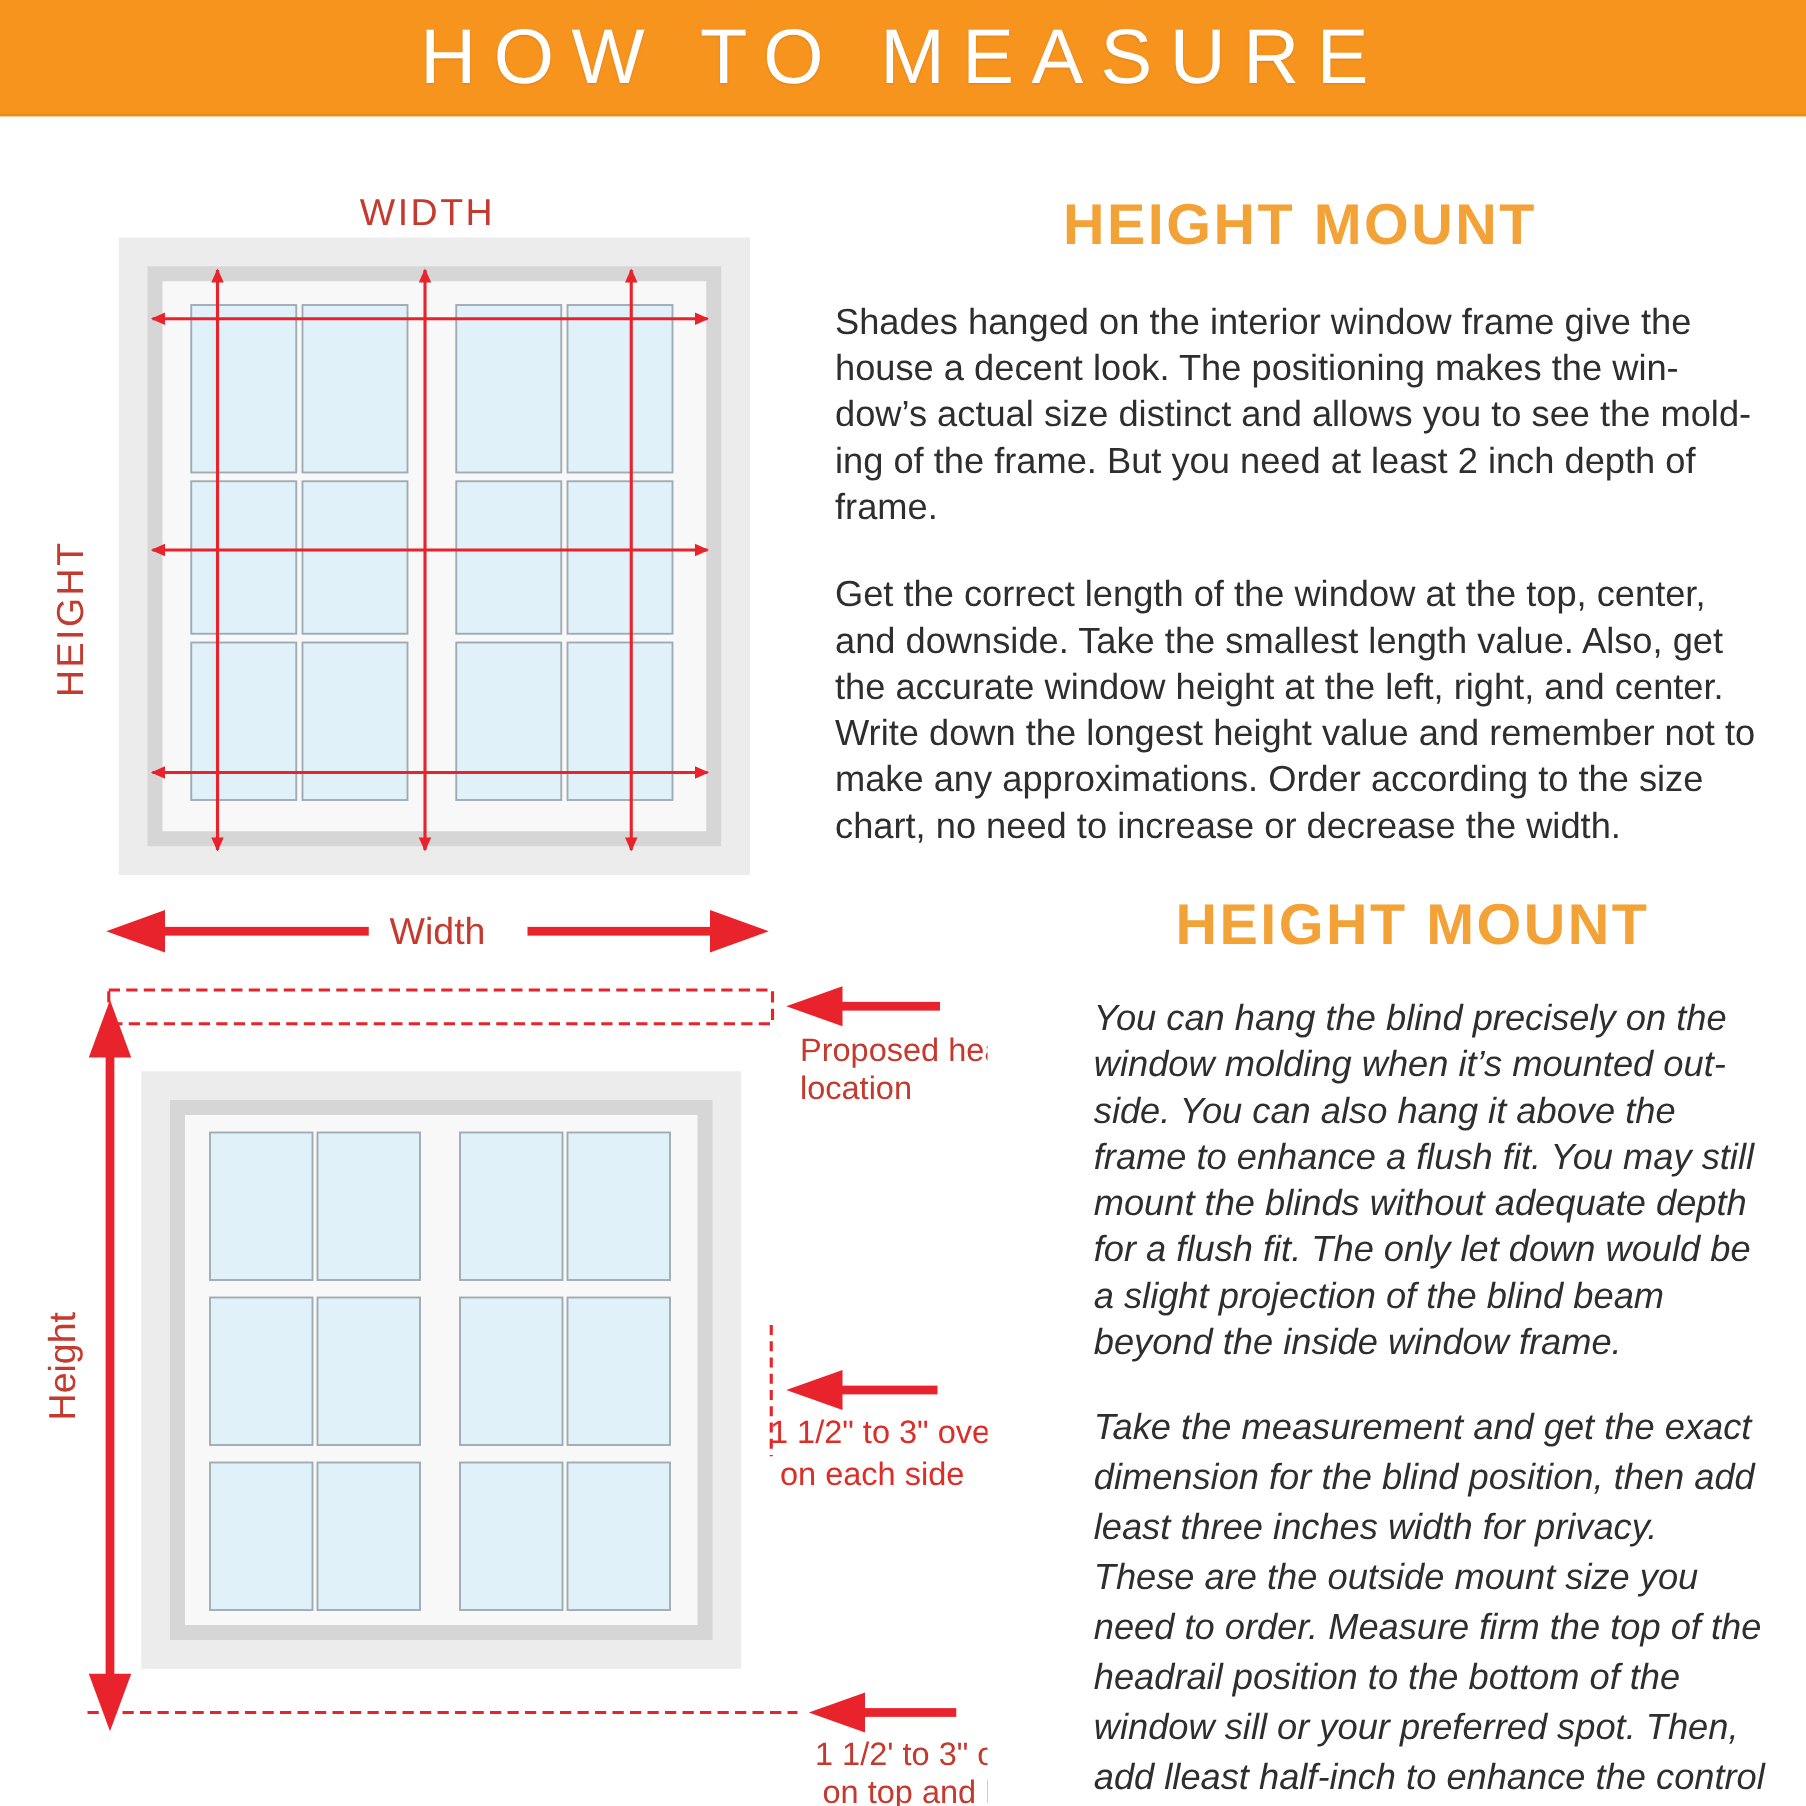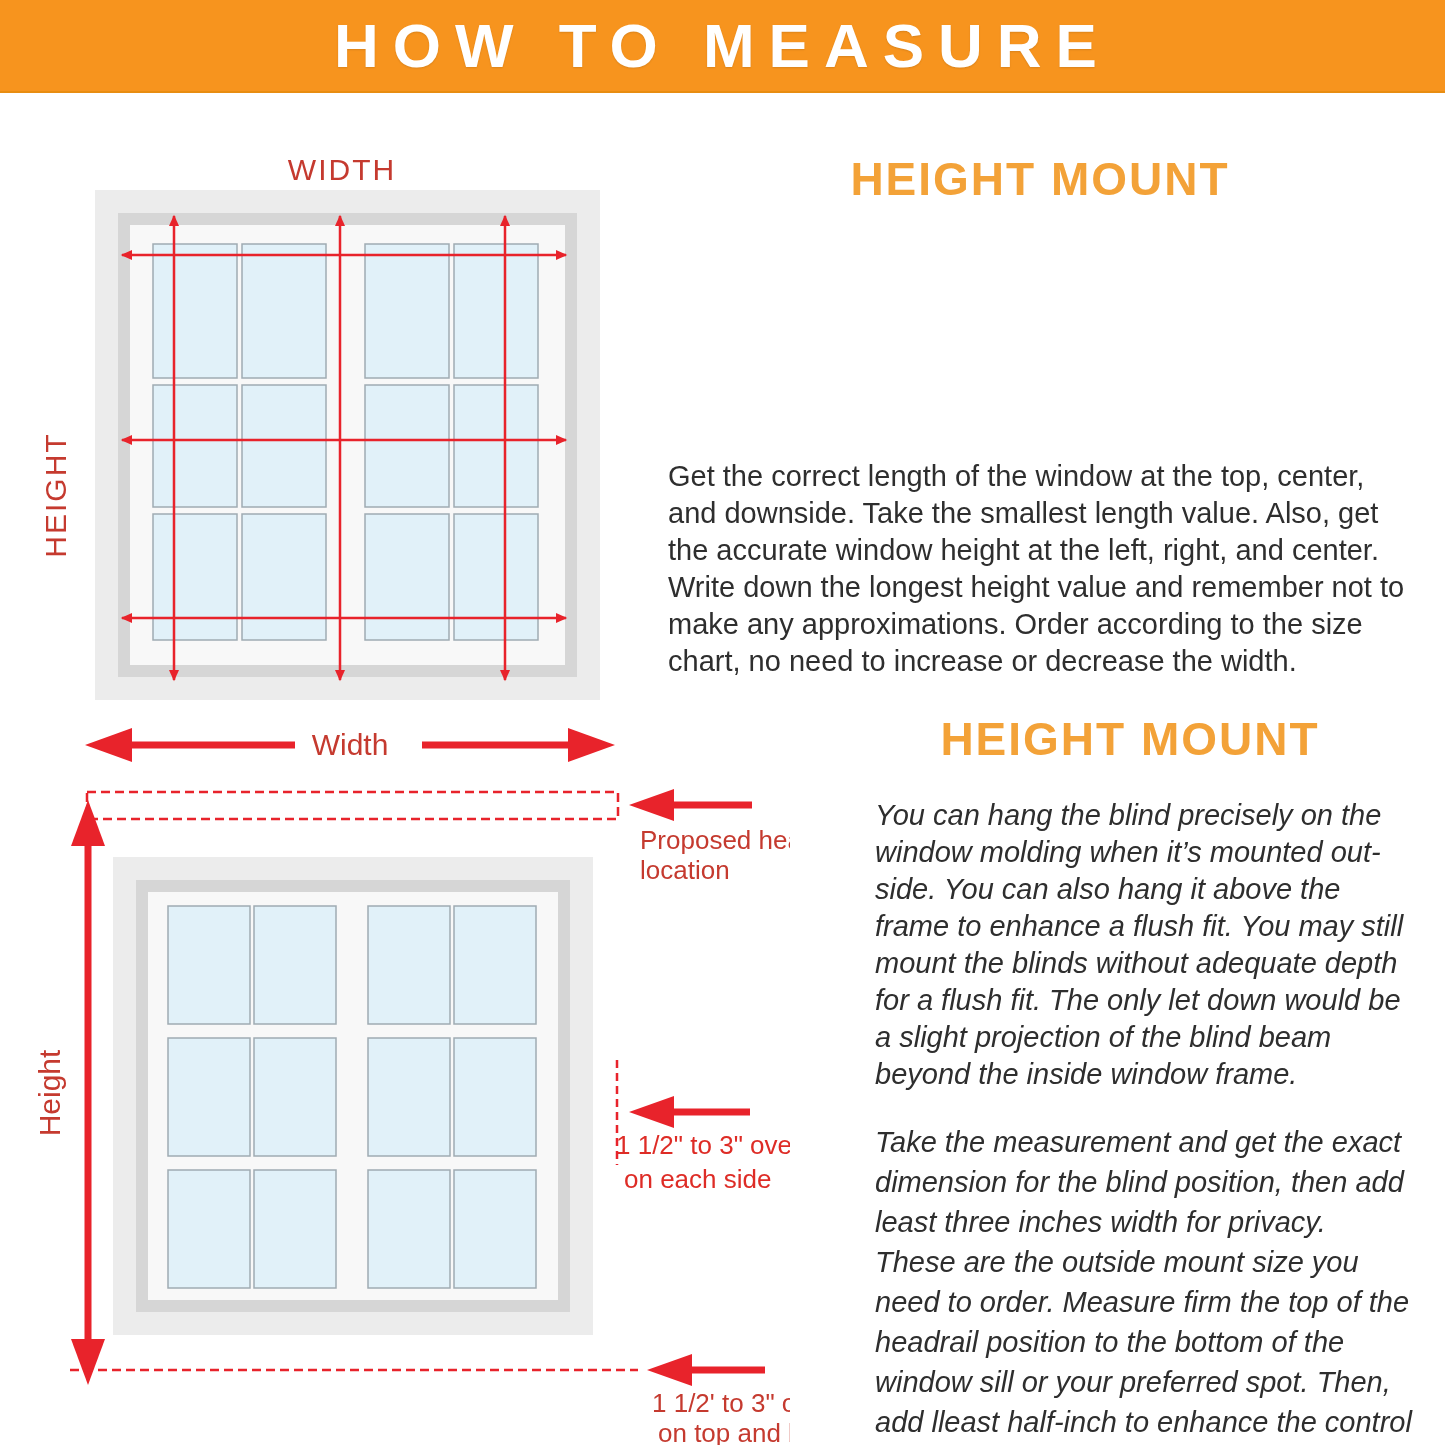--- a/index.html
+++ b/index.html
@@ -16,21 +16,21 @@
     position: absolute;
     left: 0; top: 0;
     width: 1445px; height: 93px;
     background: var(--banner-orange);
     border-bottom: 2px solid #e88d12;
     display: flex; align-items: center; justify-content: center;
   }
   .banner h1 {
     color: #ffffff;
     font-size: 62px;
-    font-weight: bold;
+    font-weight: normal;
     letter-spacing: 14px;
     white-space: nowrap;
     text-shadow: 0 1px 2px rgba(0,0,0,0.12);
     text-align: center;
   }
   .diagram { position: absolute; }
   h2.section-heading {
     position: absolute;
     font-size: 46px;
     font-weight: bold;
@@ -103,20 +103,25 @@
       <line class="mline" x1="92" y1="145" x2="536" y2="145" marker-start="url(#arrow)" marker-end="url(#arrow)"></line>
       <line class="mline" x1="92" y1="330" x2="536" y2="330" marker-start="url(#arrow)" marker-end="url(#arrow)"></line>
       <line class="mline" x1="92" y1="508" x2="536" y2="508" marker-start="url(#arrow)" marker-end="url(#arrow)"></line>
       <line class="mline" x1="144" y1="106" x2="144" y2="570" marker-start="url(#arrow)" marker-end="url(#arrow)"></line>
       <line class="mline" x1="310" y1="106" x2="310" y2="570" marker-start="url(#arrow)" marker-end="url(#arrow)"></line>
       <line class="mline" x1="475" y1="106" x2="475" y2="570" marker-start="url(#arrow)" marker-end="url(#arrow)"></line>
     </g>
   </svg>
 
   <h2 class="section-heading" style="left:660px; top:152px; width:760px;">HEIGHT MOUNT</h2>
+  <p class="body-par" style="left:668px; top:240px;">Shades hanged on the interior window frame give the
+house a decent look. The positioning makes the win-
+dow’s actual size distinct and allows you to see the mold-
+ing of the frame. But you need at least 2 inch depth of
+frame.</p>
   <p class="body-par" style="left:668px; top:458px;">Get the correct length of the window at the top, center,
 and downside. Take the smallest length value. Also, get
 the accurate window height at the left, right, and center.
 Write down the longest height value and remember not to
 make any approximations. Order according to the size
 chart, no need to increase or decrease the width.</p>
 
   <svg class="diagram" style="left:30px; top:713px;" width="760" height="732" viewBox="0 0 760 732">
 
     <text class="lbl-plain" x="320" y="42" text-anchor="middle">Width</text>

